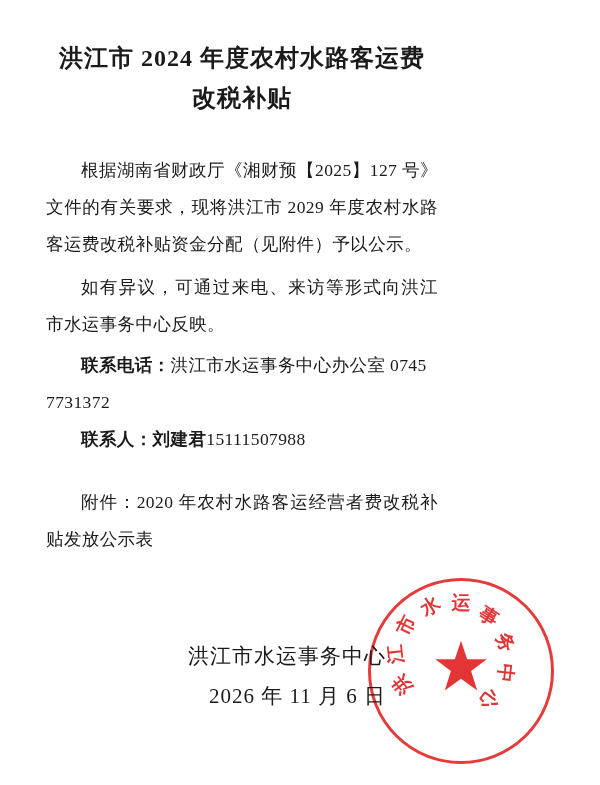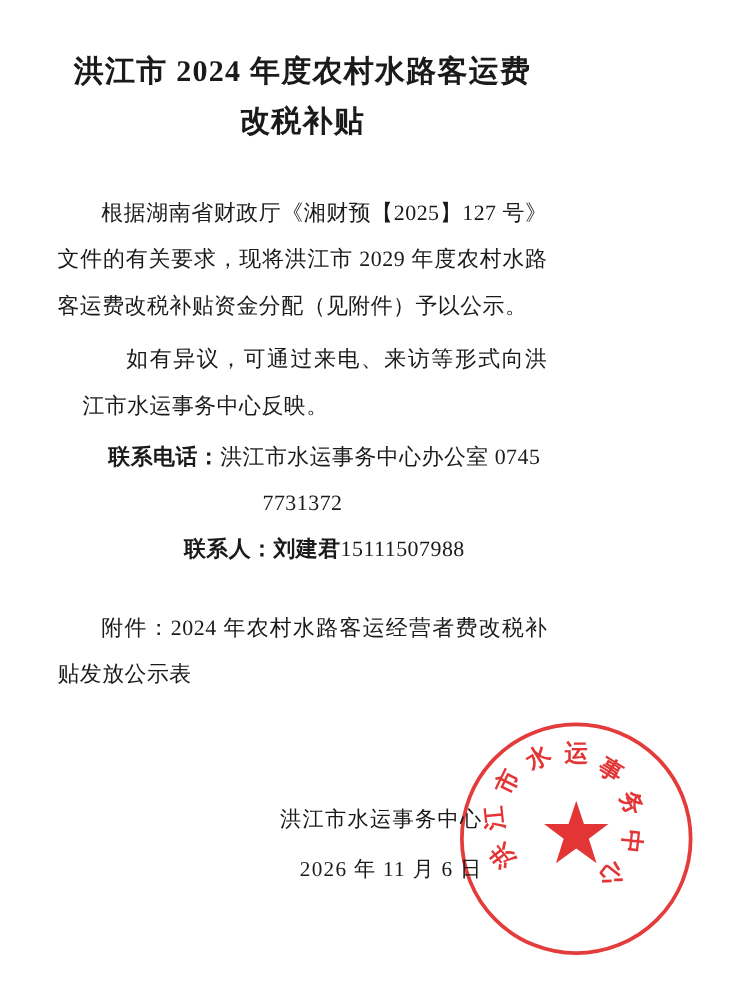--- a/index.html
+++ b/index.html
@@ -38,25 +38,23 @@
   p.para {
     font-size: 17.5px;
     line-height: 37px;
     margin: 0 0 6px 0;
     text-indent: 2em;
     text-align: justify;
     letter-spacing: 0.4px;
   }
   p.para.tight {
     margin-bottom: 0;
-    margin-left: 20px;
   }
   .contact-block {
     margin-top: 4px;
-    text-align: center;
   }
   p.contact {
     font-size: 17.5px;
     line-height: 37px;
     margin: 0;
     text-indent: 2em;
     letter-spacing: 0.4px;
     font-weight: bold;
   }
   p.contact .plain {
@@ -74,21 +72,21 @@
     text-align: justify;
   }
   .signature {
     margin-top: 78px;
     text-align: right;
     padding-right: 52px;
     position: relative;
     z-index: 1;
   }
   .signature div {
-    font-size: 17px;
+    font-size: 21px;
     line-height: 40px;
     letter-spacing: 1px;
     text-align: right;
   }
   
   .seal {
     position: absolute;
     left: 368px;
     top: 578px;
     width: 186px;
@@ -160,21 +158,21 @@
   <div class="contact-block">
     <p class="contact">
       <span>联系电话：</span><span class="plain">洪江市水运事务中心办公室 0745   7731372</span>
     </p>
     <p class="contact">
       <span>联系人：刘建君</span><span class="plain">15111507988</span>
     </p>
   </div>
 
   <div class="attach-block">
-    <p class="attach">附件：2024 年农村水路客运经营者费改税补贴发放公示表</p>
+    <p class="attach">附件：2020 年农村水路客运经营者费改税补贴发放公示表</p>
   </div>
 
   <div class="signature">
     <div>洪江市水运事务中心</div>
     <div>2026 年 11 月 6 日</div>
   </div>
 
   <div class="seal">
     <div class="ring"></div>
     <div class="seal-text" id="seal-arc">

